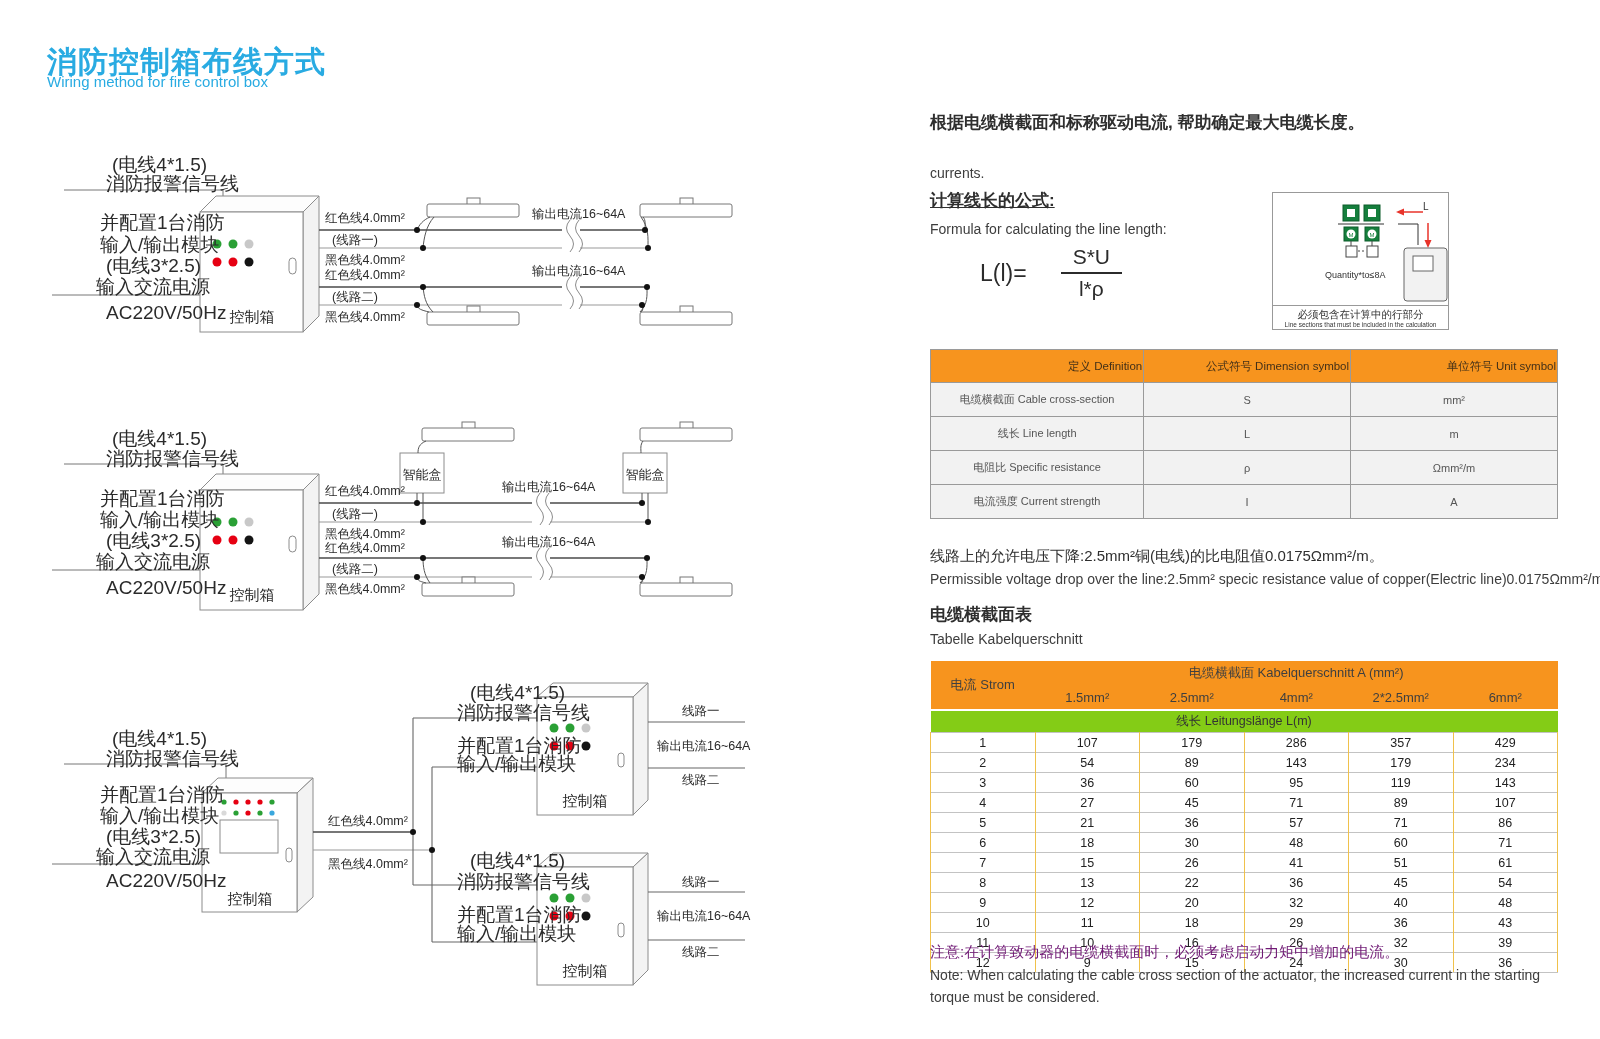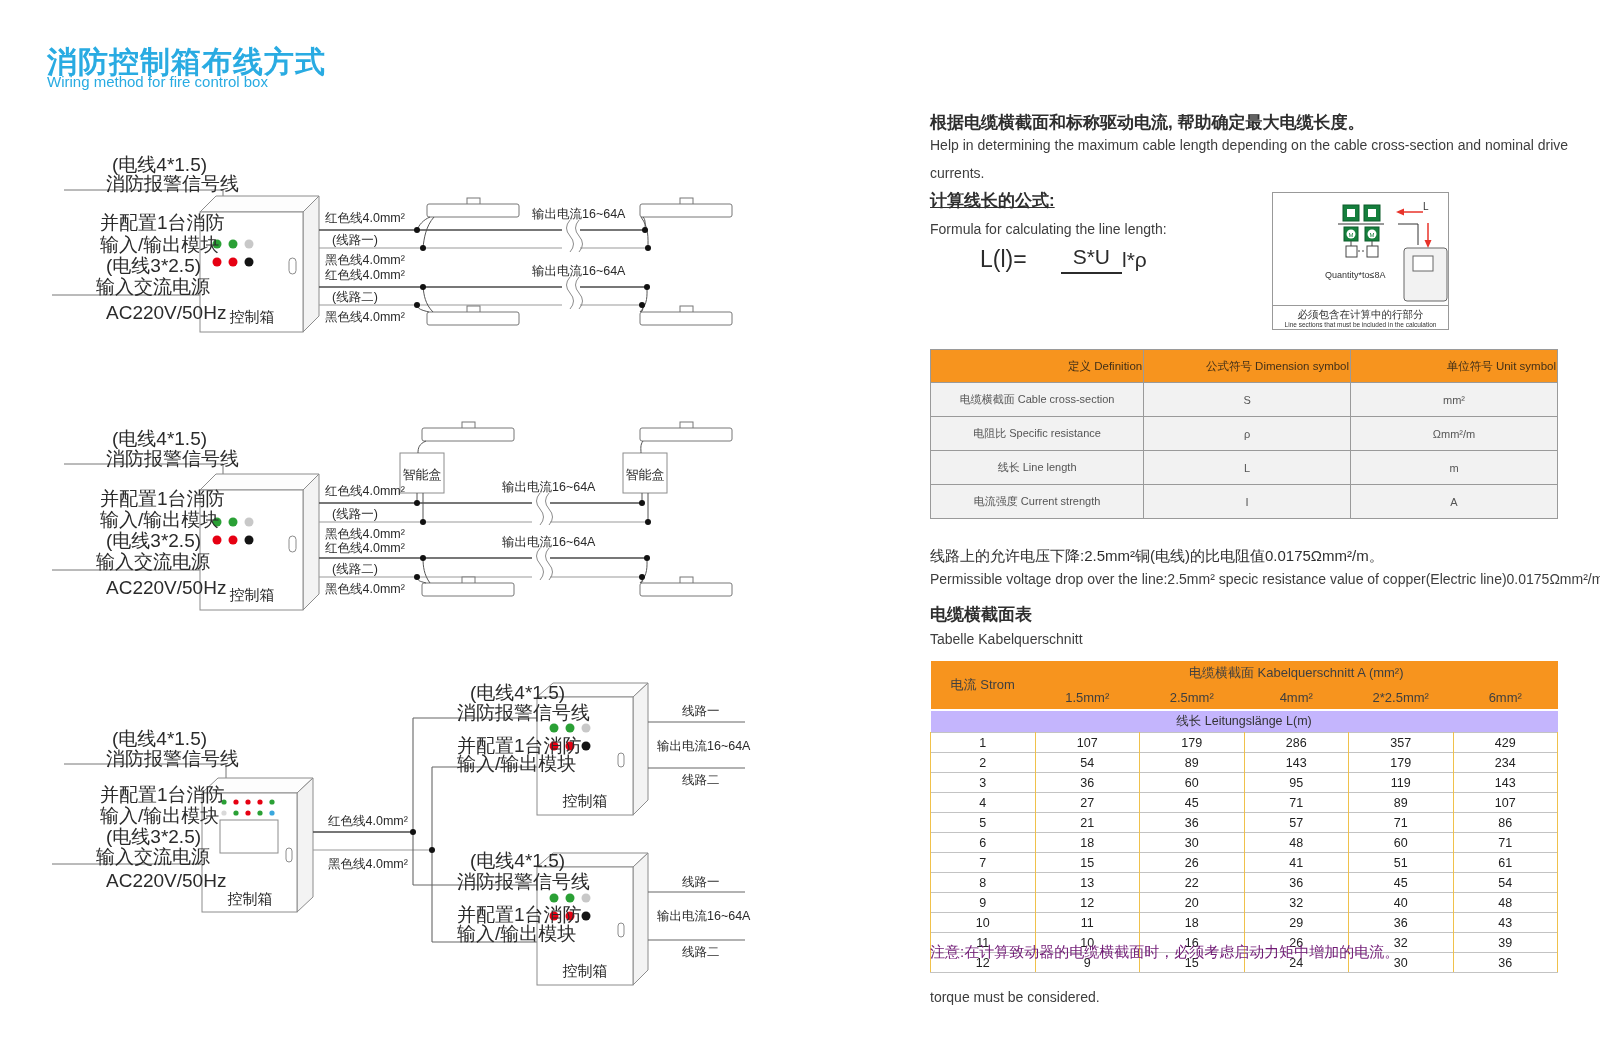--- a/index.html
+++ b/index.html
@@ -17,36 +17,36 @@
   .clab { position:absolute; font-size:15px; color:#2b2b2b; text-align:center; width:80px; }
   .sblab { position:absolute; font-size:13px; color:#2b2b2b; text-align:center; }
   .diagram { position:absolute; }
   .diagram svg { position:absolute; left:0; top:0; }
   
   #right-panel { position:absolute; left:930px; top:105px; width:630px; height:934px; }
   .zh-head { font-size:17px; font-weight:bold; color:#2f2f2f; white-space:nowrap; }
   .en-sub { font-size:14px; color:#3d3d3d; white-space:nowrap; }
   .formula { font-size:23px; color:#2b2b2b; display:flex; align-items:center; }
   .formula .lhs { margin-right:34px; }
-  .frac { display:inline-flex; flex-direction:row; text-align:center; font-size:21px; }
+  .frac { display:inline-flex; flex-direction:column; text-align:center; font-size:21px; }
   .frac .num { border-bottom:2px solid #2b2b2b; padding:0 12px 3px; }
   .frac .den { padding-top:3px; }
   
   #illustration { position:absolute; left:342px; top:87px; width:175px; height:136px; border:1px solid #999; background:#fff; }
   #illustration .cap-line { position:absolute; left:0; top:112px; width:100%; border-top:1px solid #999; }
   #illustration .cap-zh { position:absolute; top:115px; width:100%; text-align:center; font-size:10.5px; color:#333; }
   #illustration .cap-en { position:absolute; top:128px; width:100%; text-align:center; font-size:6.5px; color:#333; }
   #illustration .qty { position:absolute; left:52px; top:77px; font-size:9px; color:#333; }
   #illustration .len { position:absolute; left:150px; top:8px; font-size:10px; color:#333; }
   
   table { border-collapse:collapse; table-layout:fixed; width:628px; }
   .def-table th { background:#F7941E; color:#433018; font-weight:normal; font-size:11.5px; height:30px; border:1px solid #9a9a9a;text-align:right; }
   .def-table td { background:#F2F2F2; color:#555; font-size:11px; height:31px; text-align:center; border:1px solid #9a9a9a; }
   .cross-table th { background:#F7941E; color:#3f3f3f; font-weight:normal; font-size:13px; height:22px; }
-  .cross-table .subhead td { background:#c4b5fd; color:#333; font-size:12.5px; height:19px; text-align:center; border-top:2px solid #fff; }
+  .cross-table .subhead td { background:#84cc16; color:#333; font-size:12.5px; height:19px; text-align:center; border-top:2px solid #fff; }
   .cross-table tbody td { background:#fff; color:#222; font-size:12.5px; height:17px; text-align:center;
        border-left:1px solid #F0C14B; border-right:1px solid #F0C14B; border-top:1px solid #c3c3c3; }
   .cross-table tbody tr:last-child td { border-bottom:1px solid #c3c3c3; }
 </style>
 </head>
 <body>
 
 <div id="page">
 
   <div class="abs title-zh" style="left:47px;top:42px;">消防控制箱布线方式</div>
@@ -319,21 +319,20 @@
     <div class="dlab" style="left:417px;top:252px;">并配置1台消防</div>
     <div class="dlab" style="left:417px;top:271px;">输入/输出模块</div>
     <div class="clab" style="left:505px;top:312px;">控制箱</div>
     <div class="wlab" style="left:642px;top:224px;">线路一</div>
     <div class="wlab" style="left:617px;top:258px;">输出电流16~64A</div>
     <div class="wlab" style="left:642px;top:294px;">线路二</div>
   </div>
 
   <div id="right-panel">
     <div class="abs zh-head" style="left:0;top:6px;">根据电缆横截面和标称驱动电流, 帮助确定最大电缆长度。</div>
-    <div class="abs en-sub" style="left:0;top:32px;">Help in determining the maximum cable length depending on the cable cross-section and nominal drive</div>
     <div class="abs en-sub" style="left:0;top:60px;">currents.</div>
     <div class="abs zh-head" style="left:0;top:84px;text-decoration:underline;">计算线长的公式:</div>
     <div class="abs en-sub" style="left:0;top:116px;">Formula for calculating the line length:</div>
 
     <div class="abs formula" style="left:50px;top:140px;">
       <span class="lhs">L(l)=</span>
       <span class="frac">
         <span class="num">S*U</span>
         <span class="den">l*ρ</span>
       </span>
@@ -391,28 +390,28 @@
           <th>单位符号 Unit symbol</th>
         </tr>
       </thead>
       <tbody>
           <tr>
             <td>电缆横截面 Cable cross-section</td>
             <td>S</td>
             <td>mm²</td>
           </tr>
           <tr>
+            <td>线长 Line length</td>
+            <td>L</td>
+            <td>m</td>
+          </tr>
+          <tr>
             <td>电阻比 Specific resistance</td>
             <td>ρ</td>
             <td>Ωmm²/m</td>
-          </tr>
-          <tr>
-            <td>线长 Line length</td>
-            <td>L</td>
-            <td>m</td>
           </tr>
           <tr>
             <td>电流强度 Current strength</td>
             <td>I</td>
             <td>A</td>
           </tr>
         </tbody>
     </table>
 
     <div class="abs" style="left:0;top:442px;font-size:15px;color:#2f2f2f;white-space:nowrap;">线路上的允许电压下降:2.5mm²铜(电线)的比电阻值0.0175Ωmm²/m。</div>
@@ -539,16 +538,17 @@
             <td>9</td>
             <td>15</td>
             <td>24</td>
             <td>30</td>
             <td>36</td>
           </tr>
         </tbody>
     </table>
 
     <div class="abs" style="left:0;top:838px;font-size:15px;color:#701a75;white-space:nowrap;">注意:在计算致动器的电缆横截面时，必须考虑启动力矩中增加的电流。</div>
+    <div class="abs en-sub" style="left:0;top:862px;">Note: When calculating the cable cross section of the actuator, the increased current in the starting</div>
     <div class="abs en-sub" style="left:0;top:884px;">torque must be considered.</div>
   </div>
 
 </div>
 
 </body></html>

